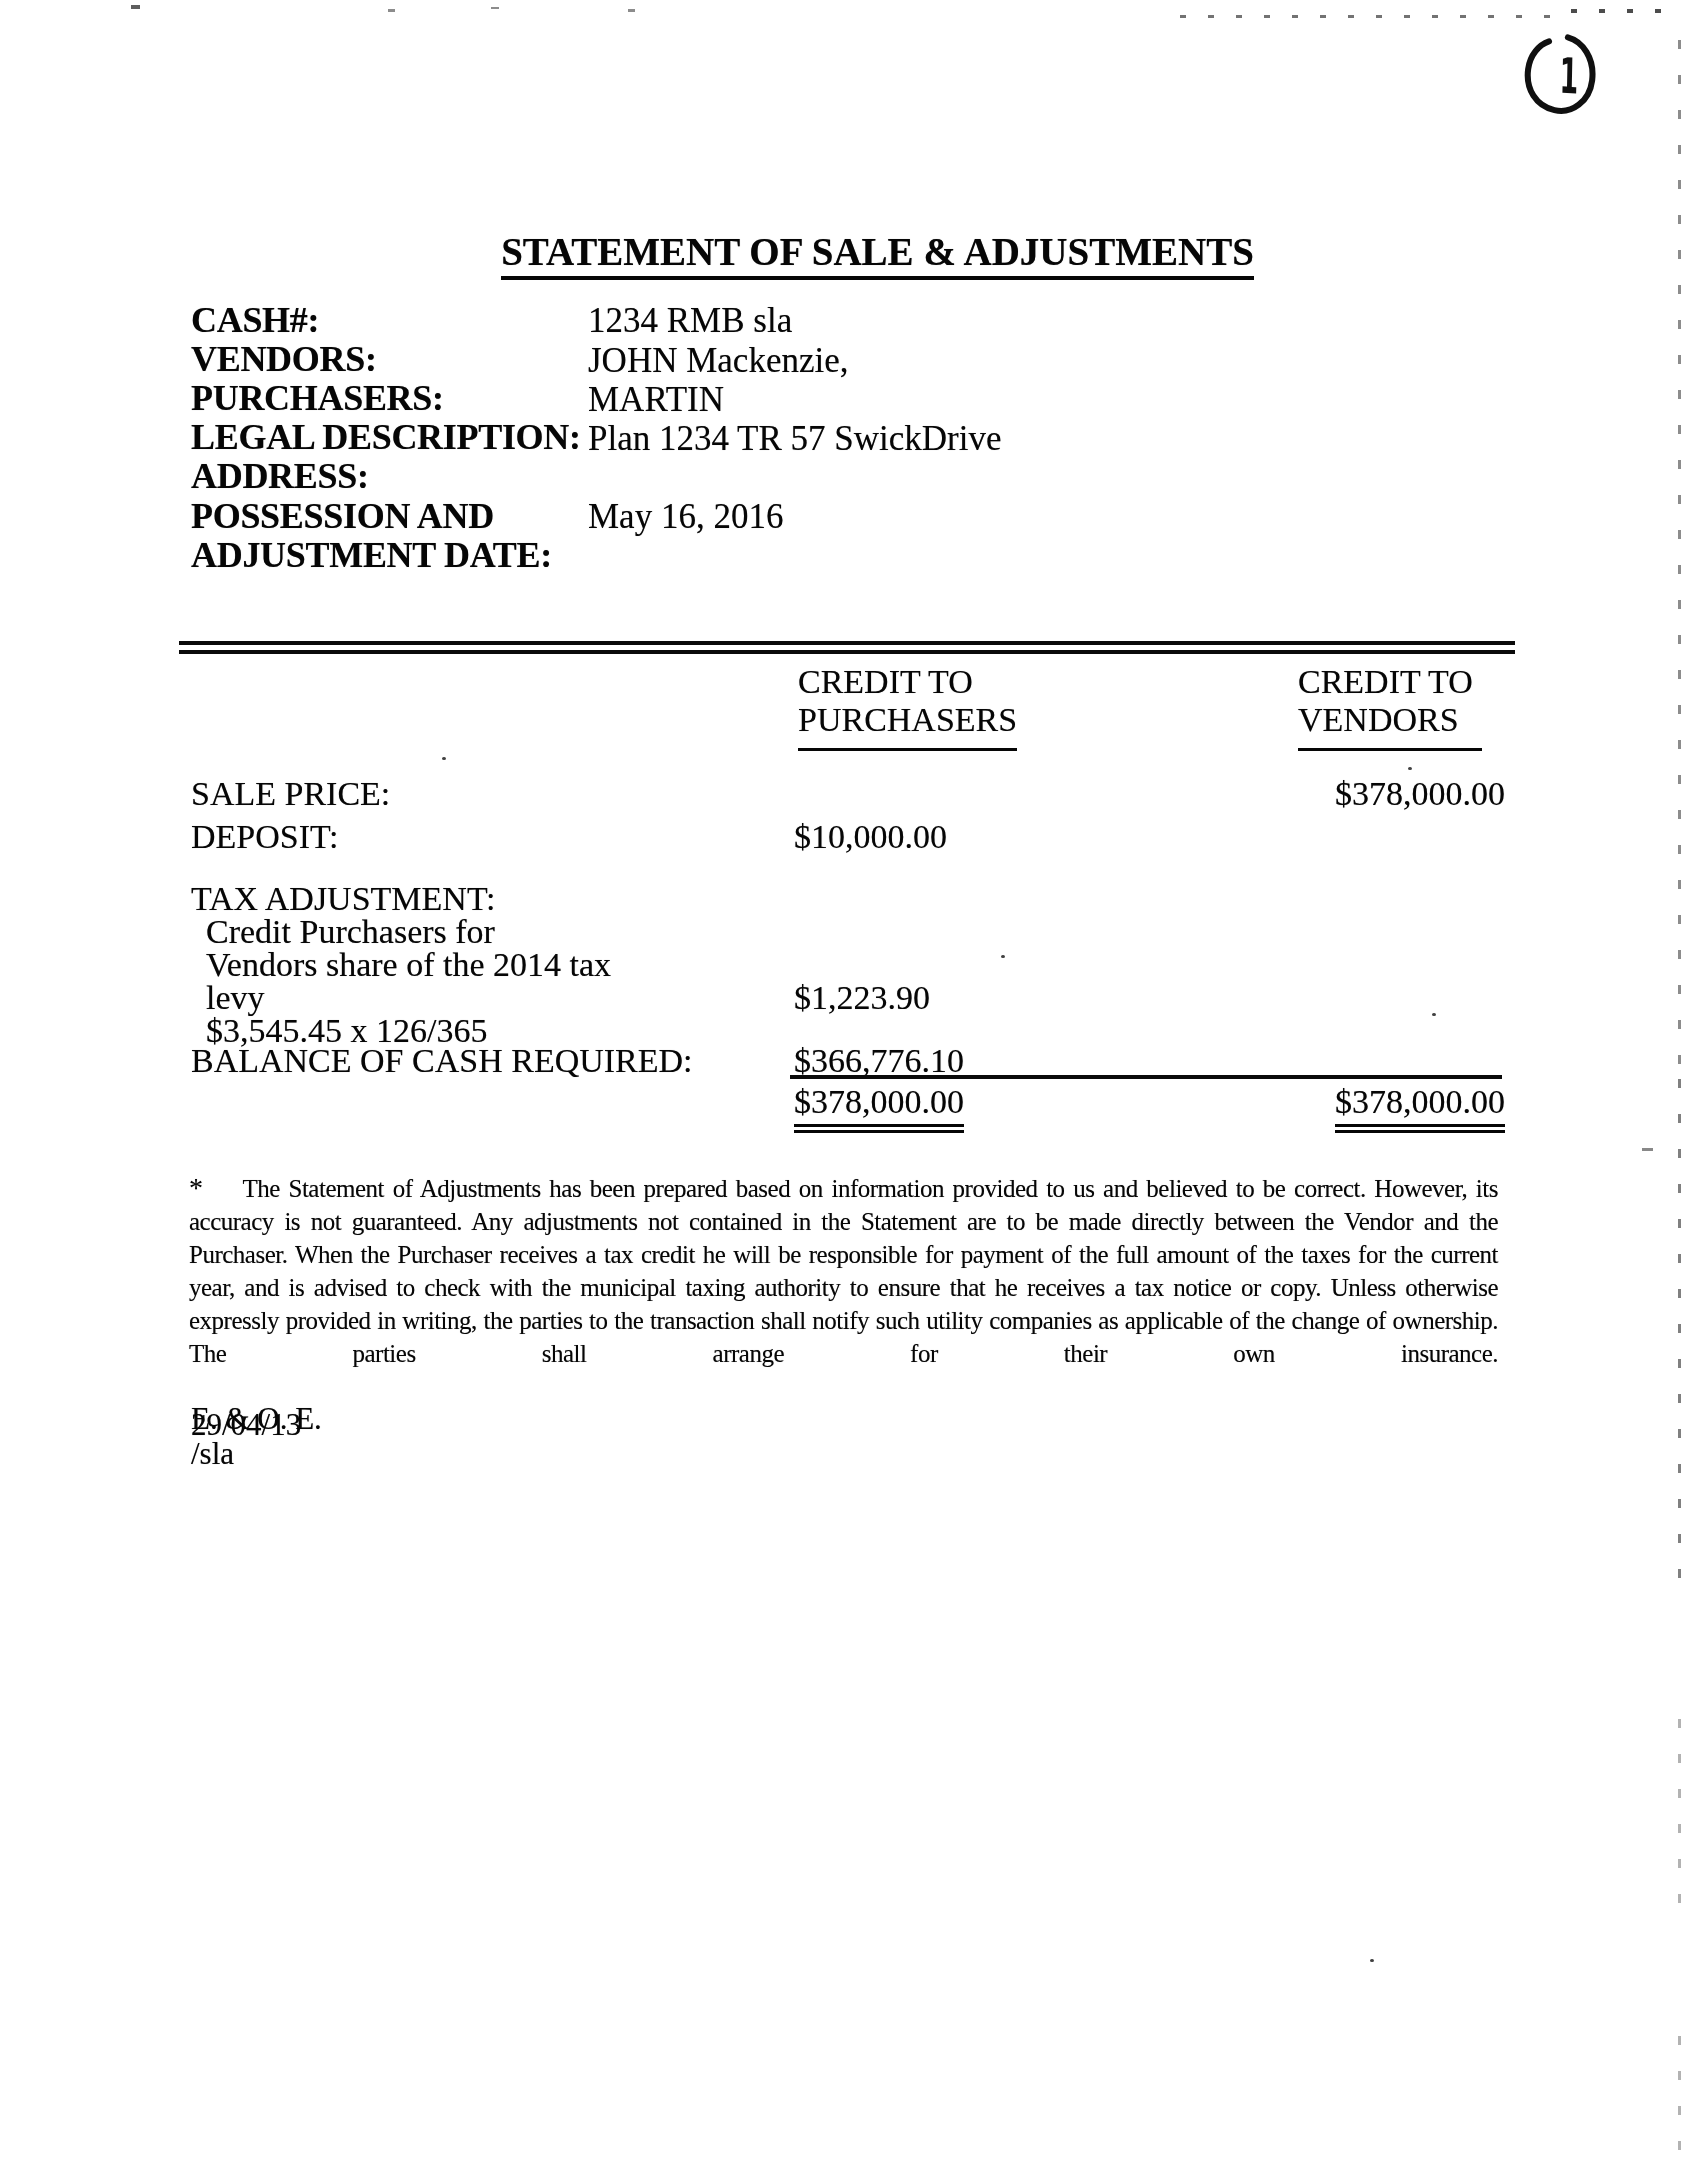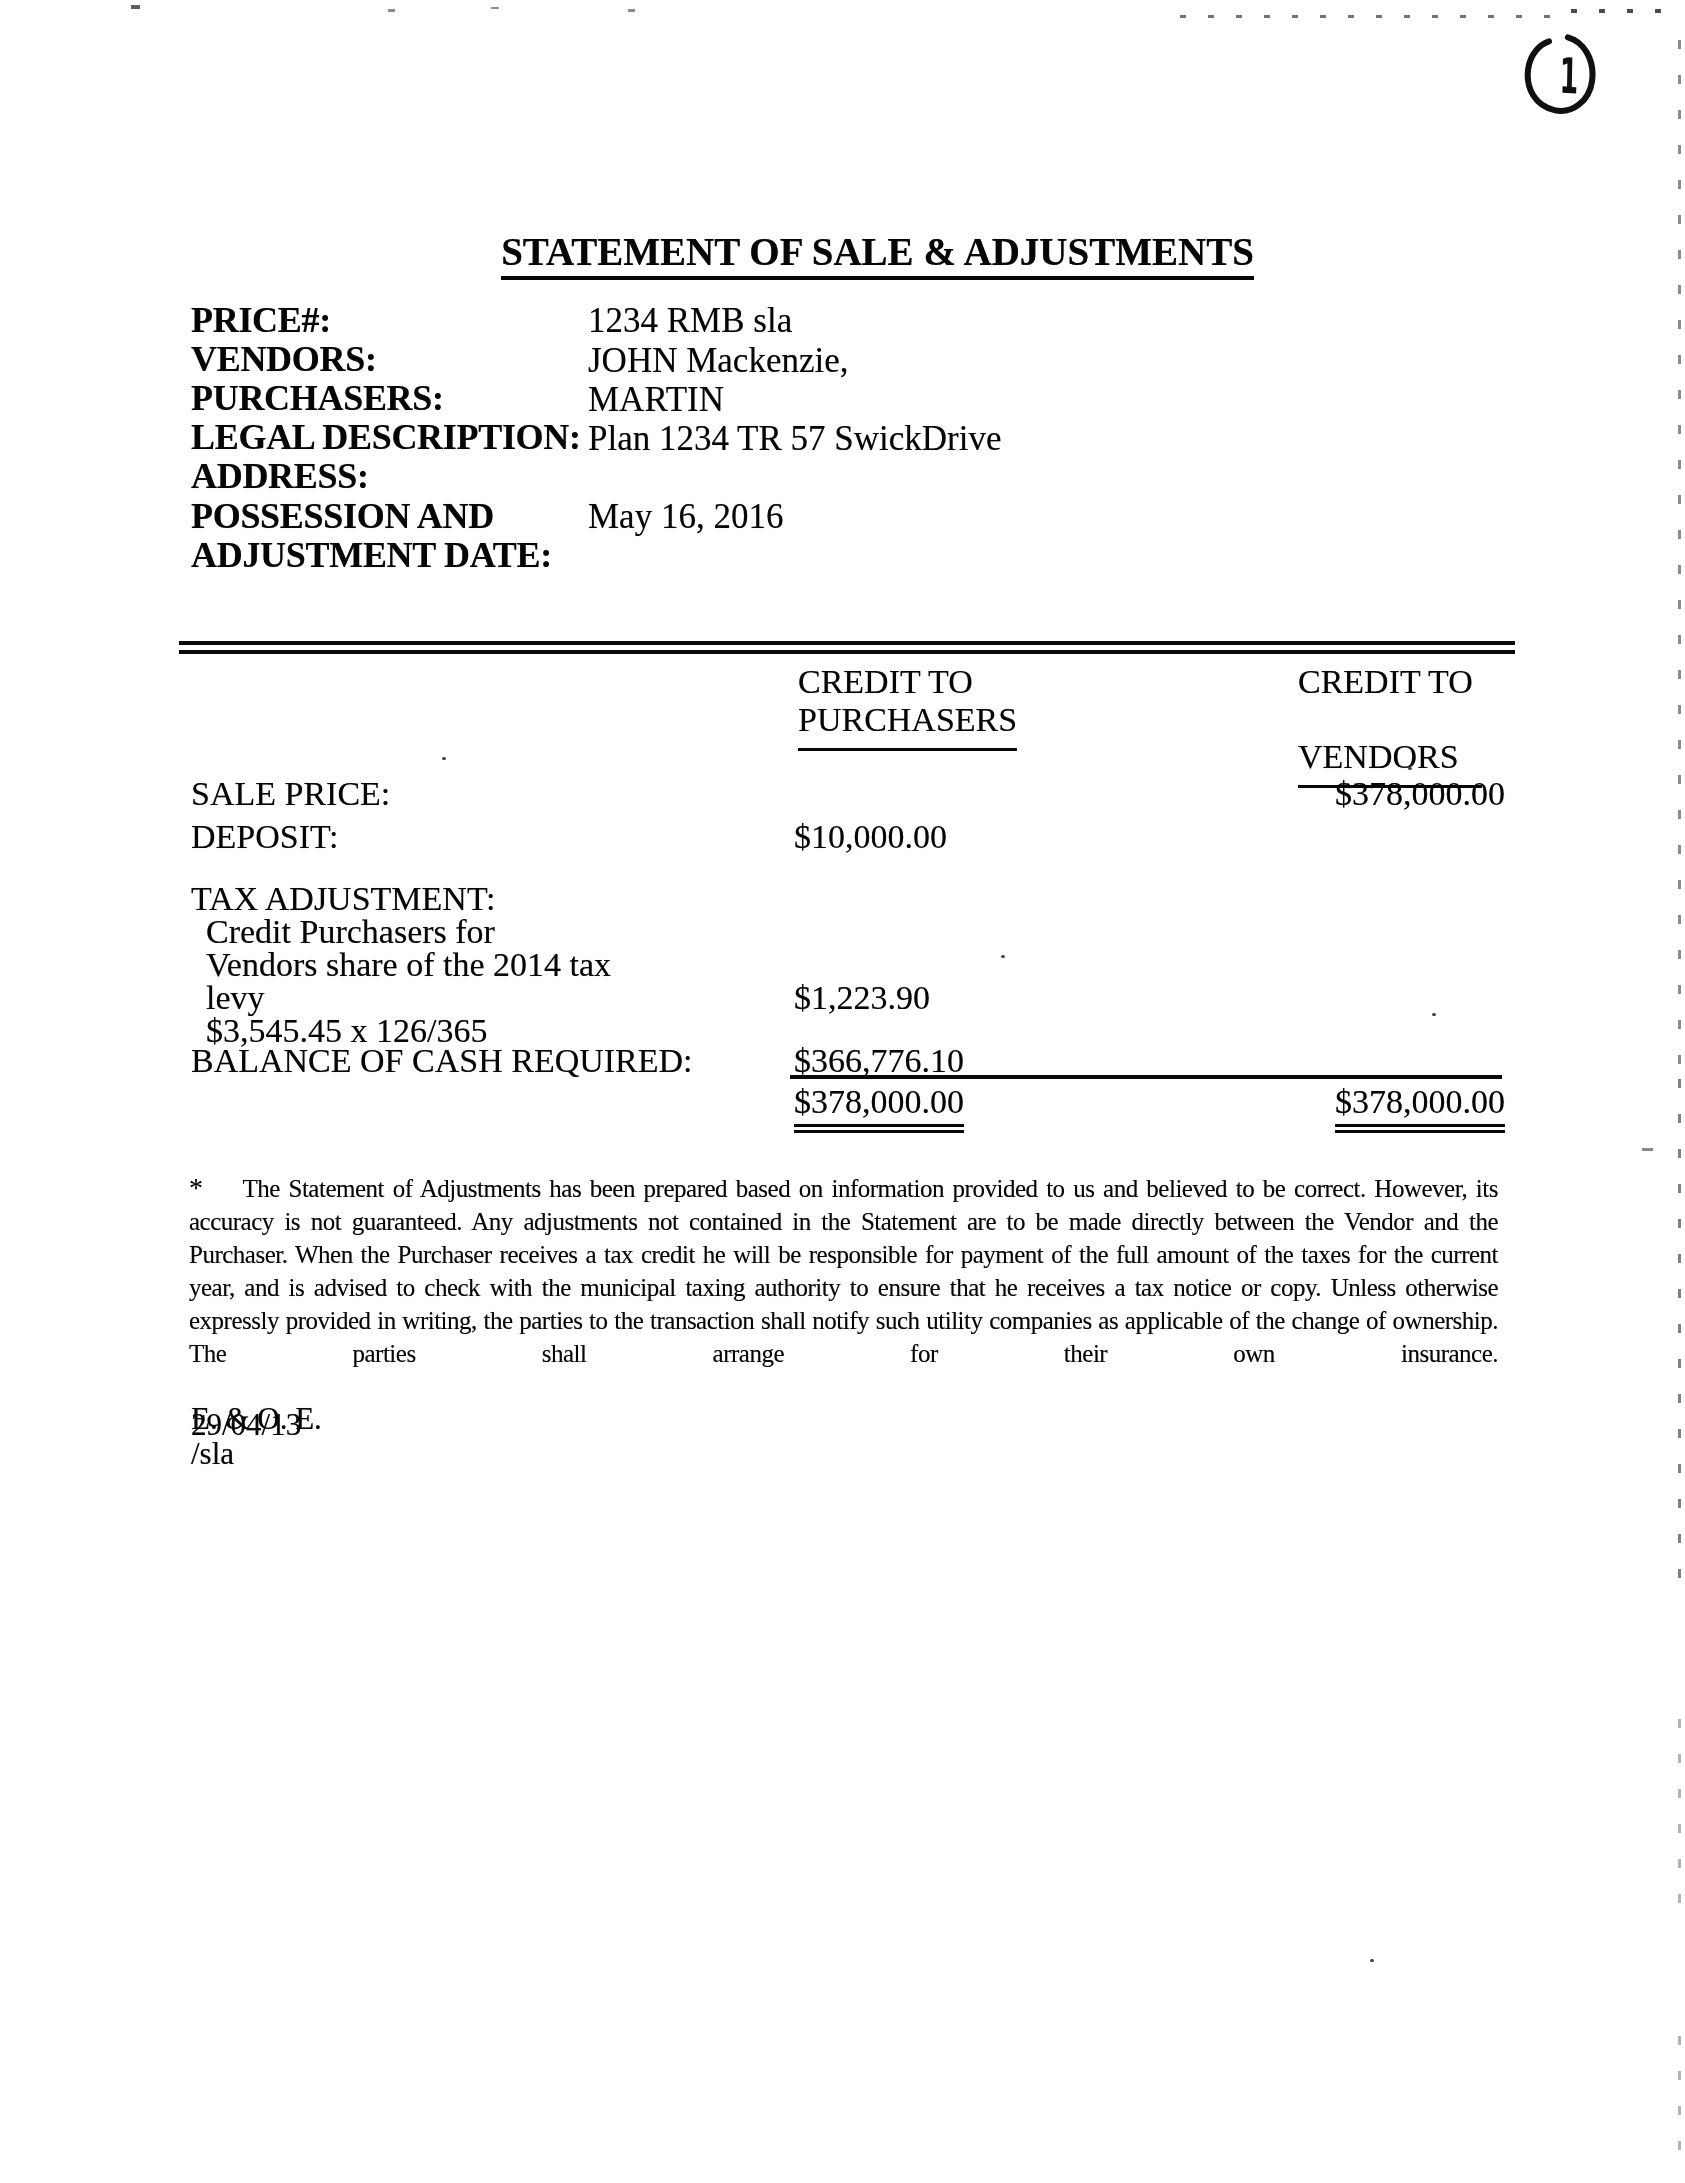--- a/index.html
+++ b/index.html
@@ -28,21 +28,21 @@
   }
   .office{font-size:40px;font-weight:bold;font-style:italic;letter-spacing:0.7px;}
   .firm{font-size:38px;letter-spacing:0.3px;}
   .doctitle{font-size:39px;font-weight:bold;margin-left:47px;}
   .doctitle .u{border-bottom:4.7px solid #060606;padding-bottom:2.7px;}
   .label{font-size:36px;font-weight:bold;letter-spacing:-0.3px;}
   .value{font-size:35px;}
   .tt{font-size:34px;}
   .col-head{font-size:34px;line-height:38px;}
   .col-head .u{display:inline-block;border-bottom:3.4px solid #060606;padding-bottom:9px;}
-  .col-head .u.vendors-pad{padding-right:23px;margin-top:37px;}
+  .col-head .u.vendors-pad{padding-right:23px;}
   .dbl-rule{
     position:absolute;
     left:179px;top:641px;width:1336px;height:5.4px;
     border-top:4.7px solid #0a0a0a;border-bottom:4.7px solid #0a0a0a;
   }
   .balance-rule{
     position:absolute;left:790px;top:1075px;width:712px;height:4px;background:#0a0a0a;
   }
   .dunder{display:inline-block;border-bottom:9.4px double #060606;padding-bottom:2.7px;}
   .footnote{
@@ -103,21 +103,21 @@
     <svg width="91" height="101" viewBox="0 0 135 150">
       <path d="M 74 14 C 96 20, 114 45, 110 78 C 106 109, 80 128, 54 122 C 27 116, 11 91, 15 61 C 18 40, 31 25, 46 20" fill="none" stroke="#101010" stroke-width="9" stroke-linecap="round"></path>
     </svg>
     <span class="num">1</span>
   </div>
 
   <div class="center-band doctitle" style="top:229px">
     <span class="u">STATEMENT OF SALE &amp; ADJUSTMENTS</span>
   </div>
 
-  <div class="t label" style="left:191px;top:300px">PRICE#:</div>
+  <div class="t label" style="left:191px;top:300px">CASH#:</div>
   <div class="t value" style="left:588px;top:301px">1234 RMB sla</div>
 
   <div class="t label" style="left:191px;top:339px">VENDORS:</div>
   <div class="t value" style="left:588px;top:341px">JOHN Mackenzie,</div>
 
   <div class="t label" style="left:191px;top:378px">PURCHASERS:</div>
   <div class="t value" style="left:588px;top:380px">MARTIN</div>
 
   <div class="t label" style="left:191px;top:417px">LEGAL DESCRIPTION:</div>
   <div class="t value" style="left:588px;top:419px">Plan 1234 TR 57 SwickDrive</div>

